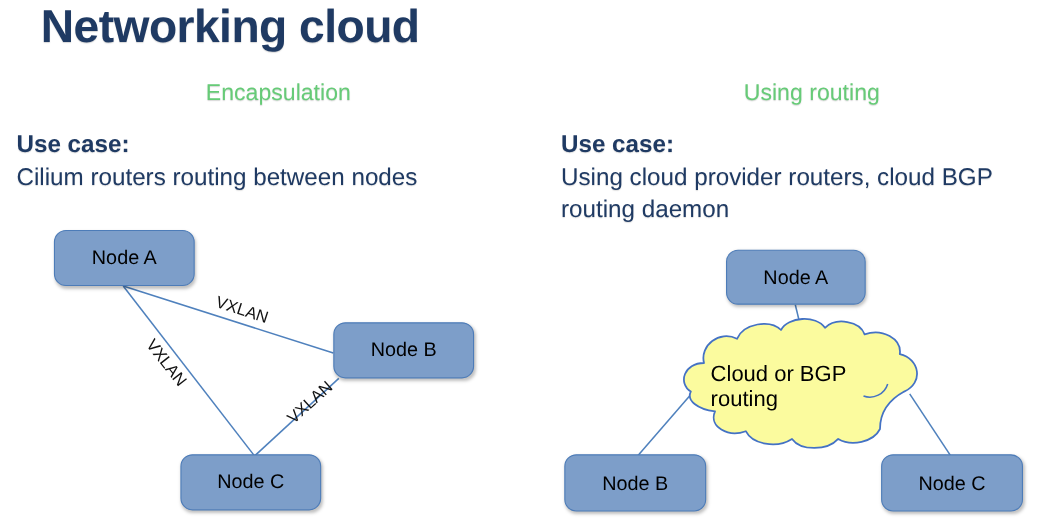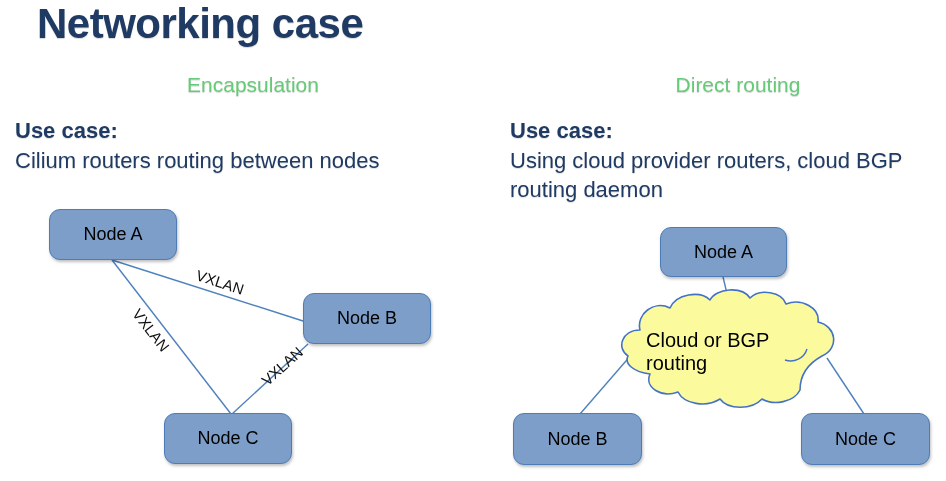--- a/index.html
+++ b/index.html
@@ -100,24 +100,24 @@
     font-size: 20px;
     line-height: 23px;
     color: #000000;
   }
 </style>
 </head>
 <body>
 
 <div class="page">
 
-  <h1 class="page-title">Networking case</h1>
+  <h1 class="page-title">Networking cloud</h1>
 
   <div class="col-header left">Encapsulation</div>
-  <div class="col-header right">Direct routing</div>
+  <div class="col-header right">Using routing</div>
 
   <div class="usecase left">
     <div class="uc-label">Use case:</div>
     <div class="uc-text">Cilium routers routing between nodes</div>
   </div>
 
   <div class="usecase right">
     <div class="uc-label">Use case:</div>
     <div class="uc-text">Using cloud provider routers, cloud BGP routing daemon</div>
   </div>

